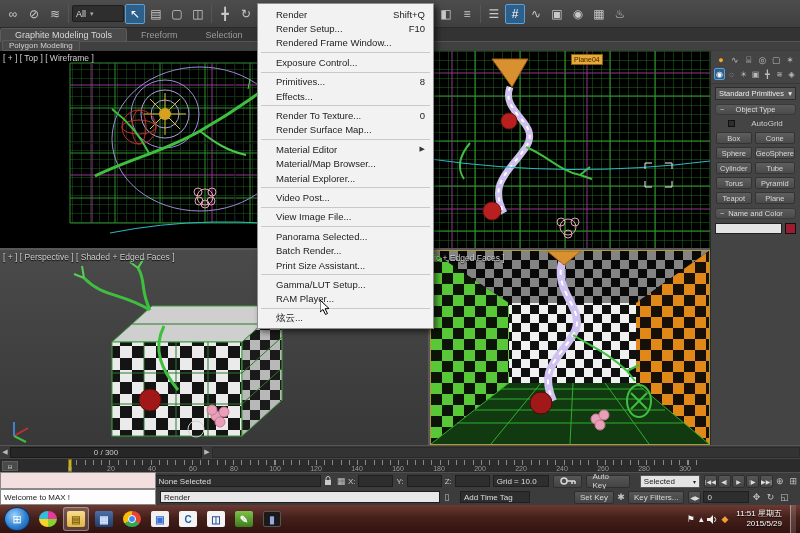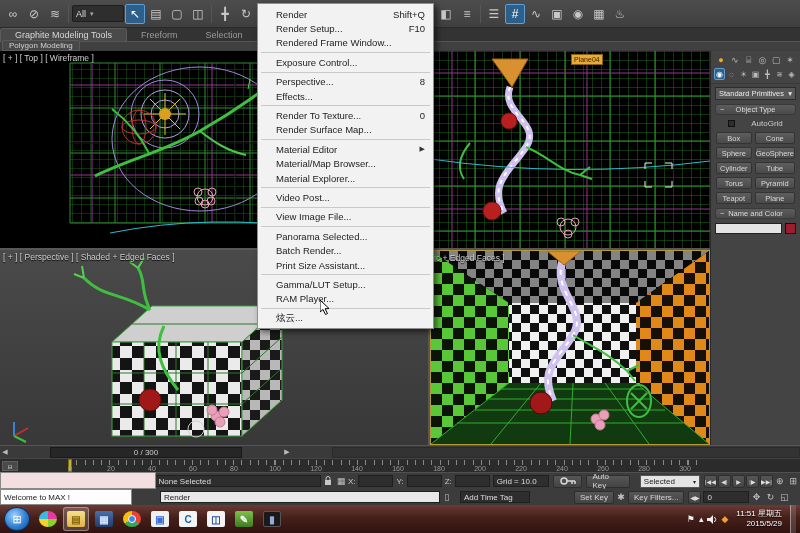--- a/index.html
+++ b/index.html
@@ -67,39 +67,39 @@
   .autogrid{display:flex;align-items:center;gap:16px;justify-content:center;margin:4px 0;}
   .chk{width:7px;height:7px;background:#2e2e2e;border:1px solid #111;}
   .cp-grid{display:grid;grid-template-columns:1fr 1fr;gap:3px;padding:0 1px;}
   .cp-btn{height:12px;background:linear-gradient(#5e5e5e,#4a4a4a);border:1px solid #333;
     border-radius:2px;display:flex;align-items:center;justify-content:center;color:#d8d8d8;font-size:7.5px;}
   .nc-row{display:flex;gap:3px;margin-top:4px;align-items:center;}
   .nc-input{flex:1;height:11px;background:#e4e4e4;border:1px solid #222;}
   .nc-swatch{width:11px;height:11px;border:1px solid #111;}
   
   #time-slider-row{position:absolute;left:0;top:445px;width:800px;height:13px;background:#3a3a3a;
-    border-top:1px solid #555;display:flex;align-items:center;gap:40px;}
+    border-top:1px solid #555;display:flex;align-items:center;}
   .ts-arrow{width:10px;height:11px;color:#bbb;font-size:7px;display:flex;align-items:center;justify-content:center;}
   #ts-handle{width:192px;height:11px;background:#262626;border:1px solid #1a1a1a;color:#ccc;
     font-size:8px;display:flex;align-items:center;justify-content:center;}
   #ts-track{flex:1;height:11px;background:#333;border:1px solid #2a2a2a;}
   #ruler-row{position:absolute;left:0;top:458px;width:800px;height:14px;background:#2b2b2b;border-top:1px solid #444;}
   #mini-curve-btn{position:absolute;left:2px;top:2px;width:16px;height:10px;background:#4a4a4a;
     border:1px solid #5e5e5e;color:#ccc;font-size:6px;display:flex;align-items:center;justify-content:center;}
   #ruler-ticks{position:absolute;left:68px;top:1px;width:630px;height:5px;
     background:repeating-linear-gradient(90deg,#888 0 1px,transparent 1px 8.26px);}
   #frame-marker{position:absolute;left:68px;top:0;width:4px;height:13px;background:#c8b428;border:1px solid #7a6c10;}
   .tick-num{position:absolute;top:6px;transform:translateX(-50%);color:#9a9a9a;font-size:7px;}
   
   #status1{position:absolute;left:0;top:472px;width:800px;height:17px;background:#3c3c3c;
     border-top:1px solid #505050;display:flex;align-items:center;font-size:8px;color:#c8c8c8;}
   #status2{position:absolute;left:0;top:489px;width:800px;height:16px;background:#3c3c3c;
     display:flex;align-items:center;font-size:8px;color:#c8c8c8;}
   #listener-pink{position:absolute;left:0;top:472px;width:156px;height:17px;background:#f3dee0;border:1px solid #888;}
-  #listener-white{position:absolute;left:0;top:489px;width:132px;height:16px;background:#fdfdfd;
+  #listener-white{position:absolute;left:0;top:489px;width:156px;height:16px;background:#fdfdfd;
     border:1px solid #888;color:#222;font-size:8px;display:flex;align-items:center;padding:0 3px;}
   .st-field{background:#2e2e2e;border:1px solid #1f1f1f;height:12px;display:flex;align-items:center;
     padding:0 3px;color:#ddd;}
   .st-icon{width:14px;height:13px;display:flex;align-items:center;justify-content:center;color:#c0c0c0;font-size:9px;}
   .st-btn{background:linear-gradient(#565656,#444);border:1px solid #2e2e2e;height:13px;border-radius:2px;
     display:flex;align-items:center;justify-content:center;padding:0 5px;color:#d8d8d8;}
   .transport{display:flex;gap:1px;}
   .tr-btn{width:13px;height:13px;background:linear-gradient(#565656,#444);border:1px solid #2e2e2e;
     border-radius:2px;color:#ddd;font-size:6px;display:flex;align-items:center;justify-content:center;}
   #sel-dd{background:#e4e4e4;border:1px solid #555;height:13px;color:#222;display:flex;
@@ -395,21 +395,21 @@
       </div>
     <div class="menu-item">
       <span>Rendered Frame Window...</span>
       </div>
     <div class="menu-sep"></div>
     <div class="menu-item">
       <span>Exposure Control...</span>
       </div>
     <div class="menu-sep"></div>
     <div class="menu-item">
-      <span>Perspective...</span>
+      <span>Primitives...</span>
         <span class="sc">8</span>
       </div>
     <div class="menu-item">
       <span>Effects...</span>
       </div>
     <div class="menu-sep"></div>
     <div class="menu-item">
       <span>Render To Texture...</span>
         <span class="sc">0</span>
       </div>

